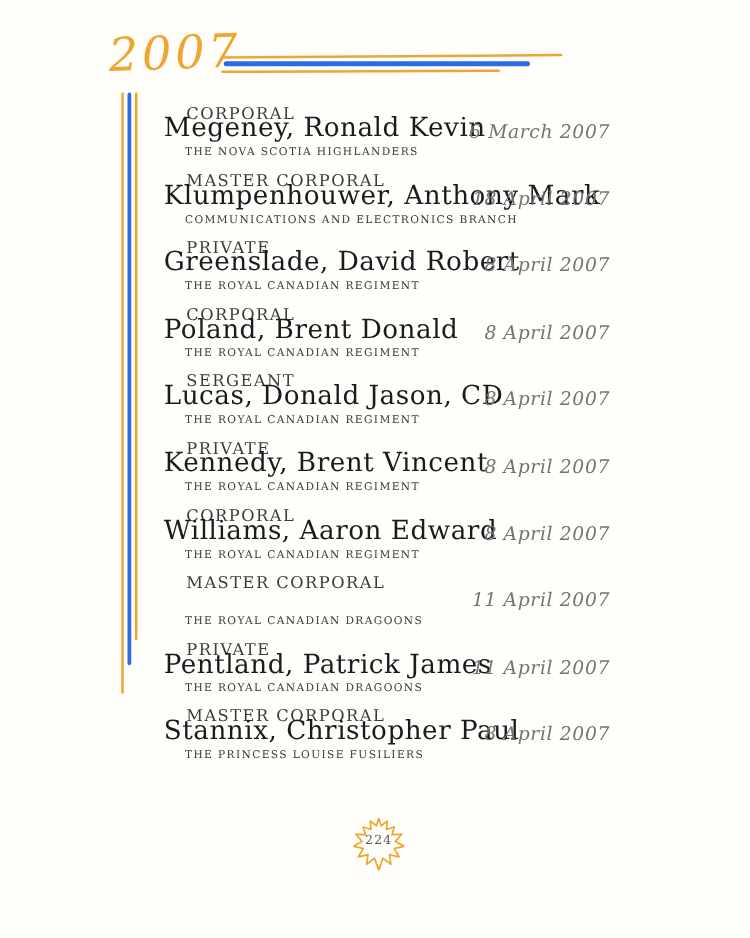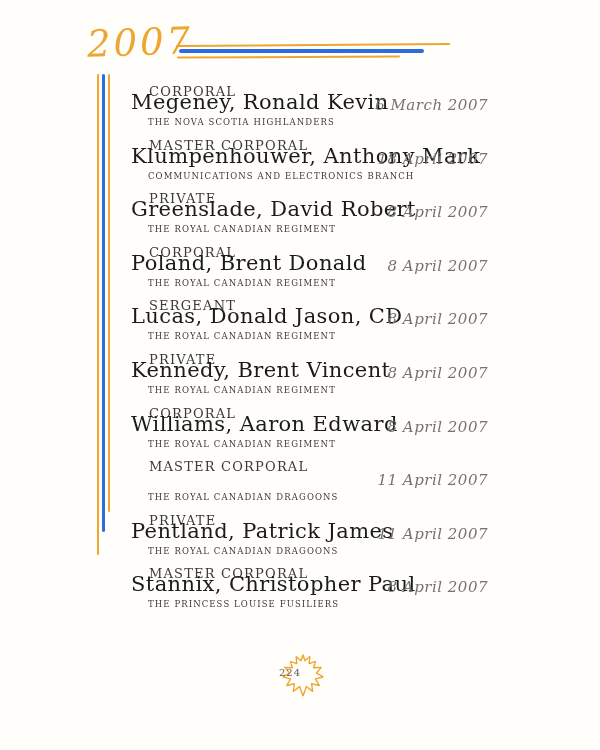--- a/index.html
+++ b/index.html
@@ -61,21 +61,21 @@
   }
 
   
   .leaf-wrap {
     position: absolute; left: 279px; top: 652px;
     width: 48px; height: 48px;
   }
   .leaf-wrap svg { position: absolute; left: 0; top: 0; }
   .page-number {
     position: absolute; left: 0; top: 15px; width: 100%;
-    text-align: left;
+    text-align: center;
     font-size: 10px; color: #58585a; letter-spacing: 1px;
   }
 </style>
 </head>
 <body>
 
 <div class="page">
 
   <div class="year">2007</div>
   <div class="rule rule-gold-top"></div>

